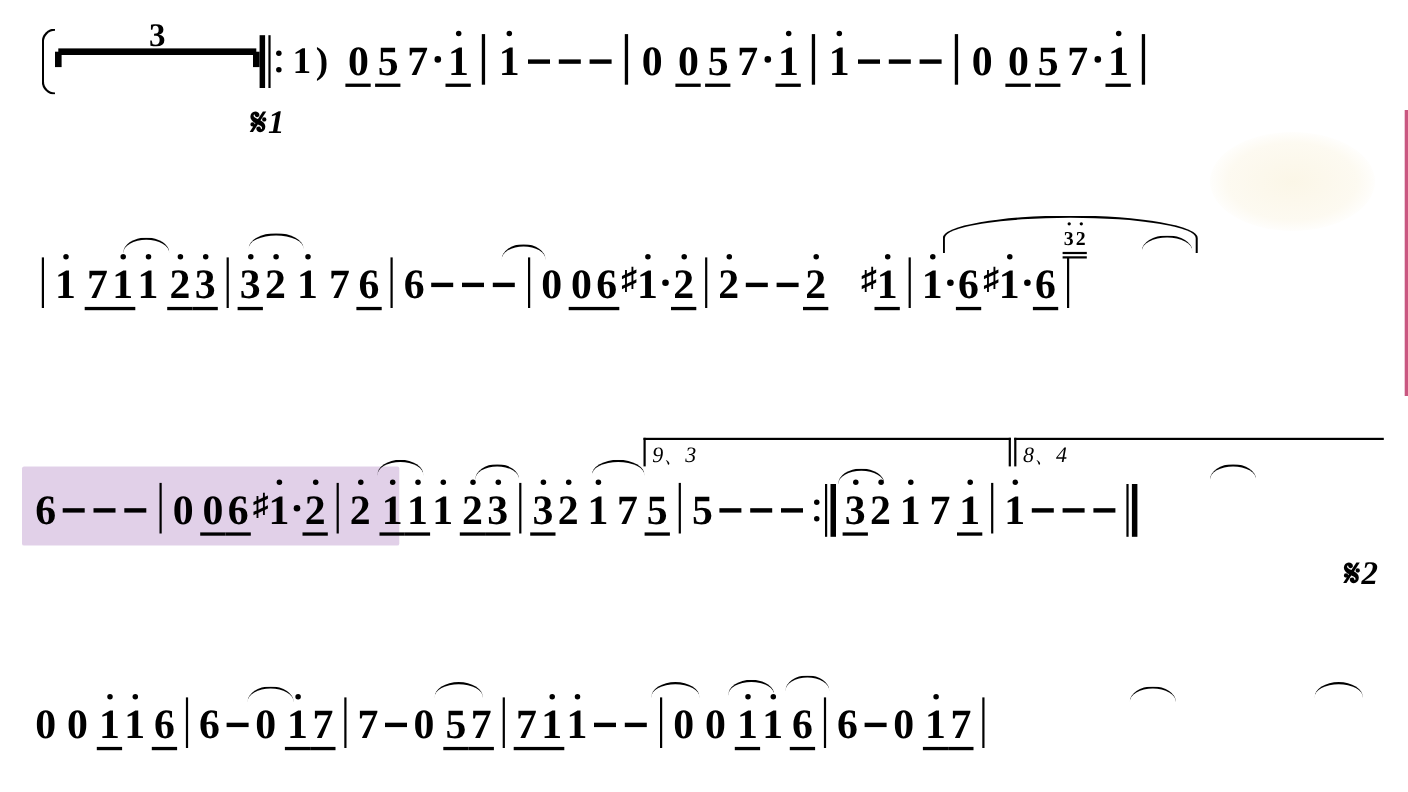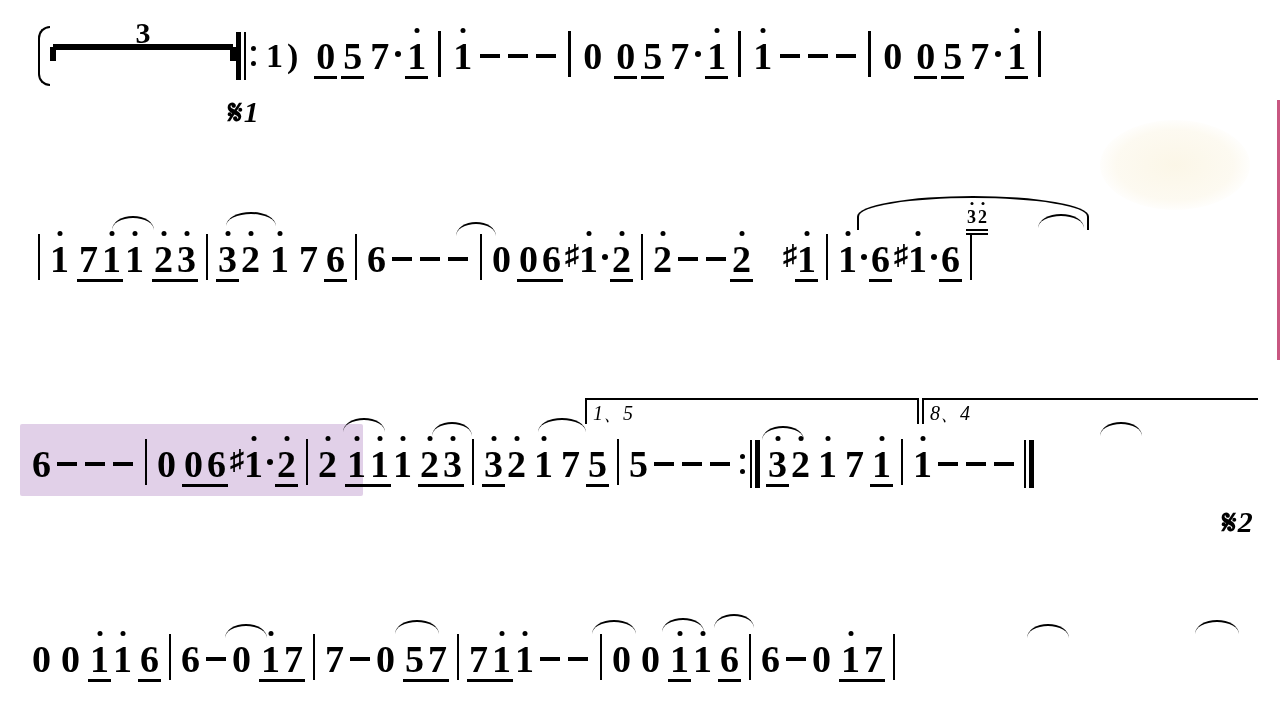--- a/index.html
+++ b/index.html
@@ -391,21 +391,21 @@
     <span class="ddot"></span>
     <span class="n ul">6</span>
     <span class="sharp">♯</span>
     <span class="n dot-h">1</span>
     <span class="ddot"></span>
     <span class="n ul">6</span>
     <span class="bar th"></span>
   </div>
 
   <div class="volta" style="top:398px; left:585px; width:330px;">
-    <span>1、5</span>
+    <span>9、3</span>
   </div>
   <div class="volta" style="top:398px; left:922px; width:334px; border-right:none;">
     <span>8、4</span>
   </div>
 
   <div class="arc" style="top:418px; left:343px; width:42px;"></div>
   <div class="arc" style="top:422px; left:432px; width:40px;"></div>
   <div class="arc" style="top:418px; left:538px; width:48px;"></div>
   <div class="arc" style="top:426px; left:762px; width:42px;"></div>
   <div class="arc" style="top:422px; left:1100px; width:42px;"></div>

